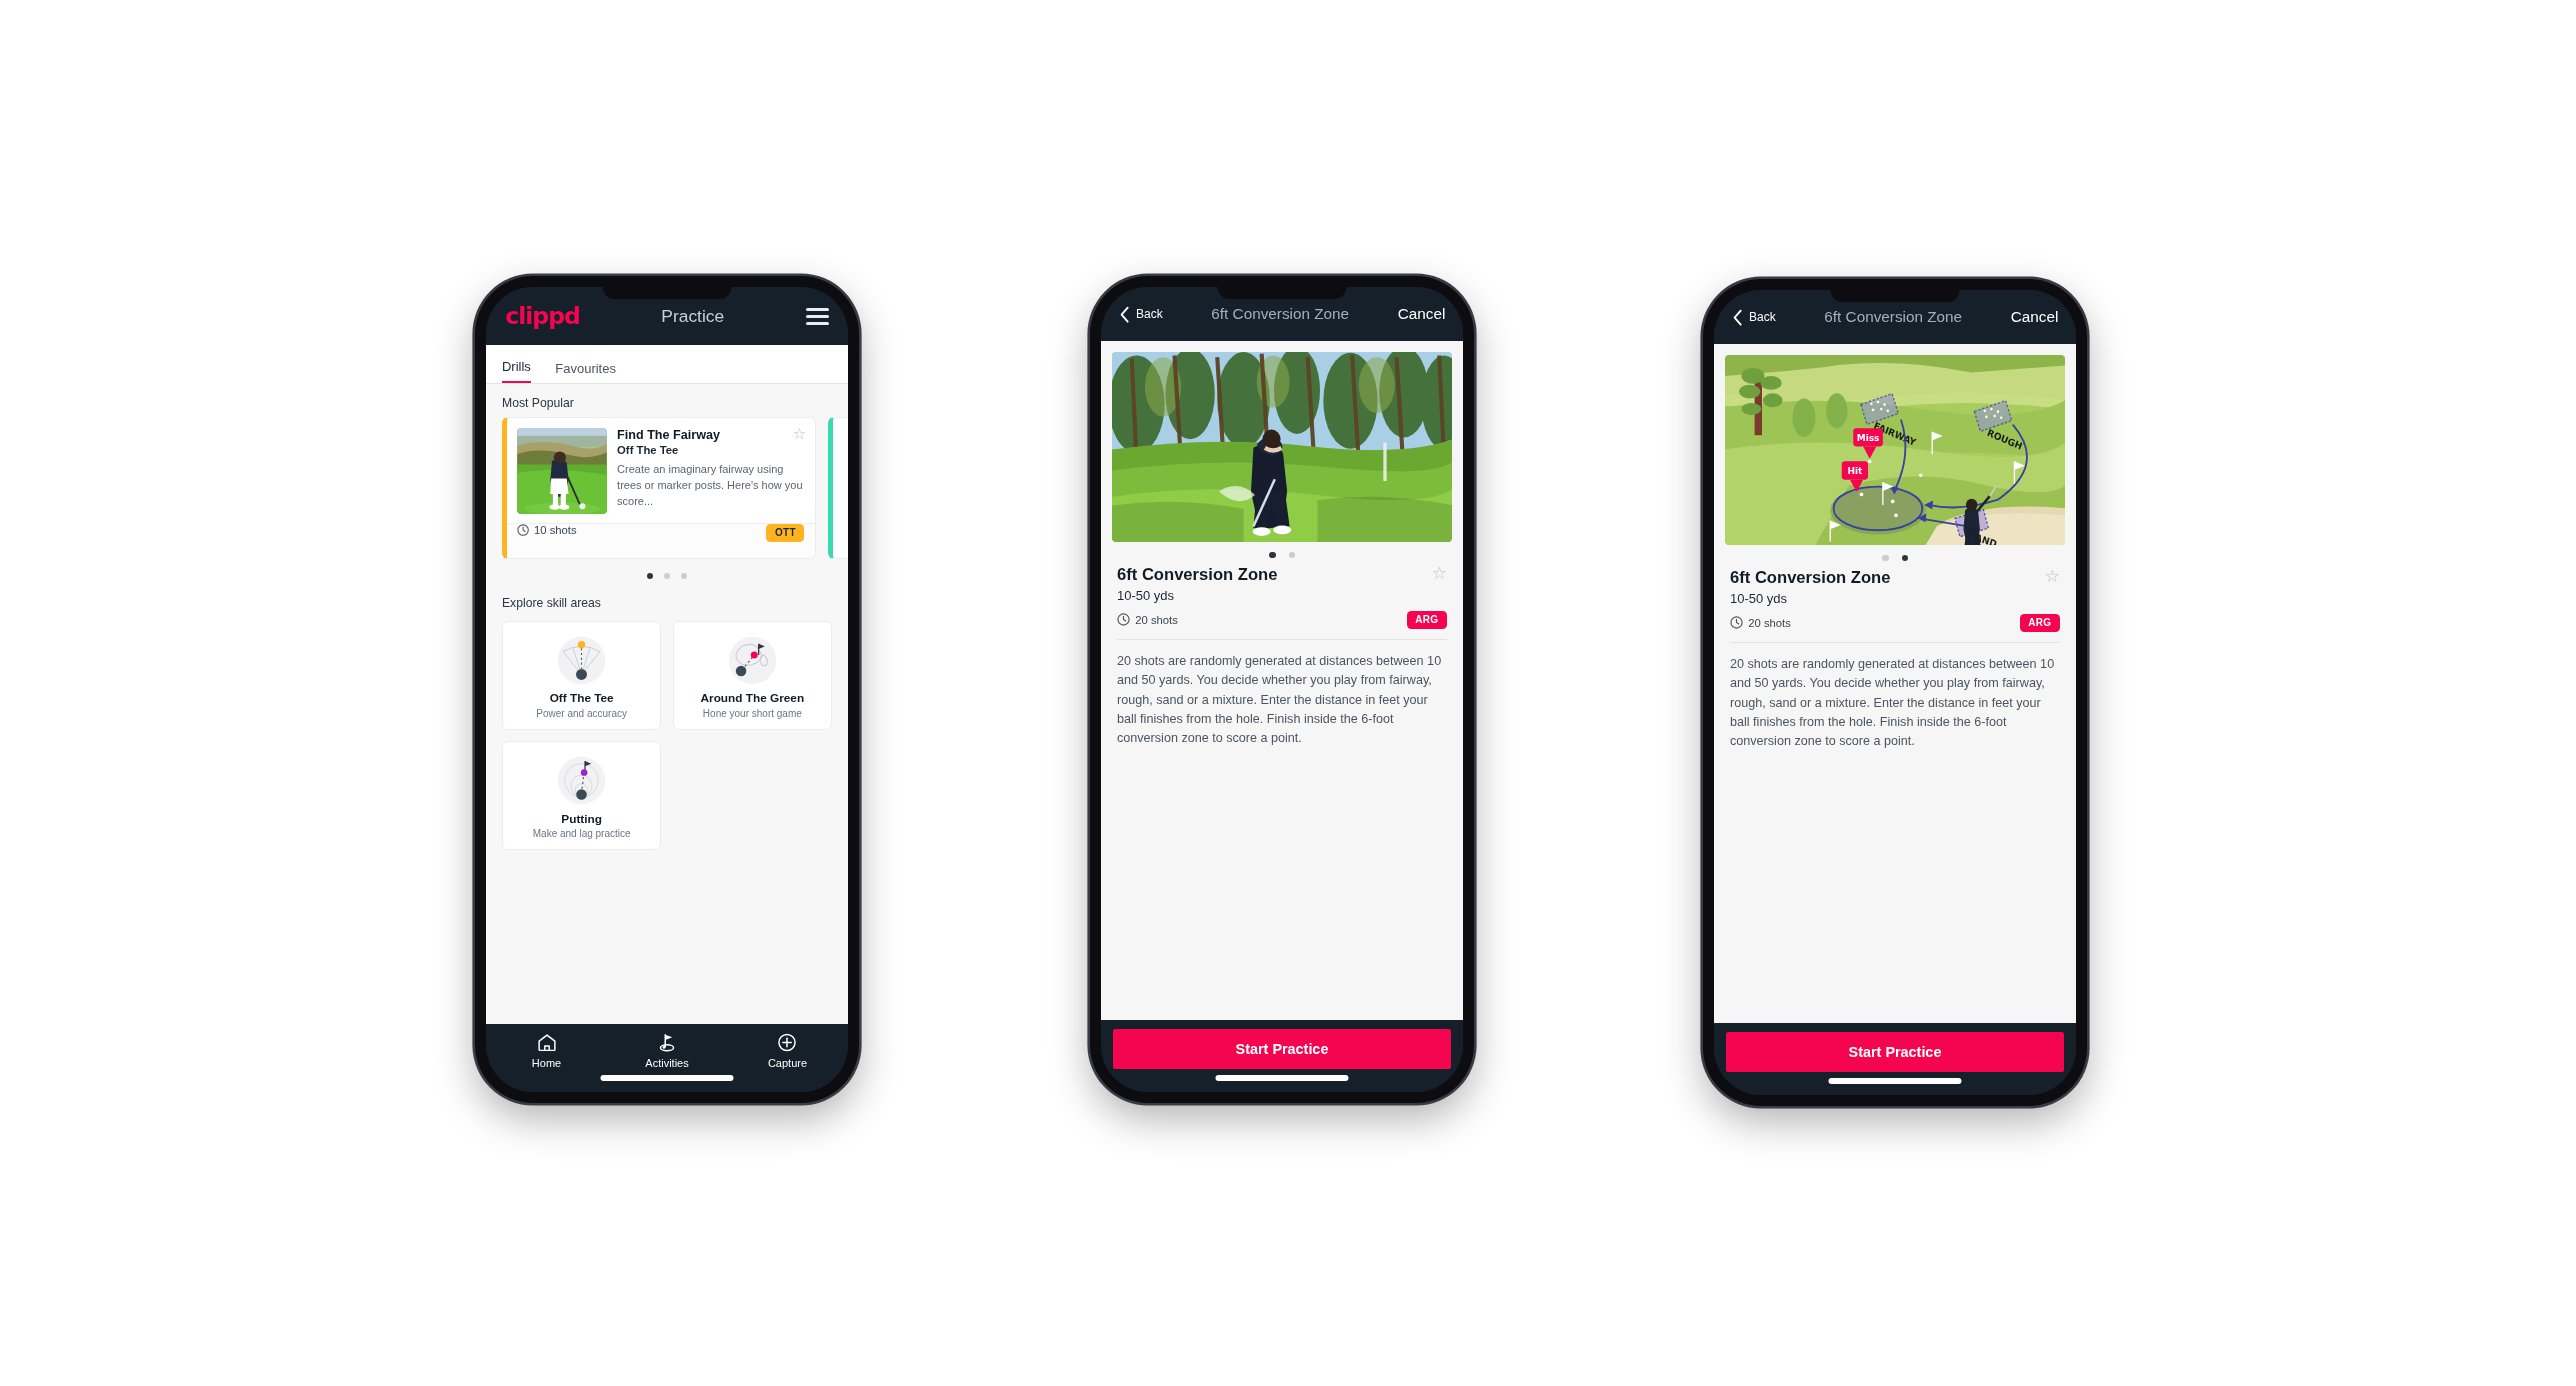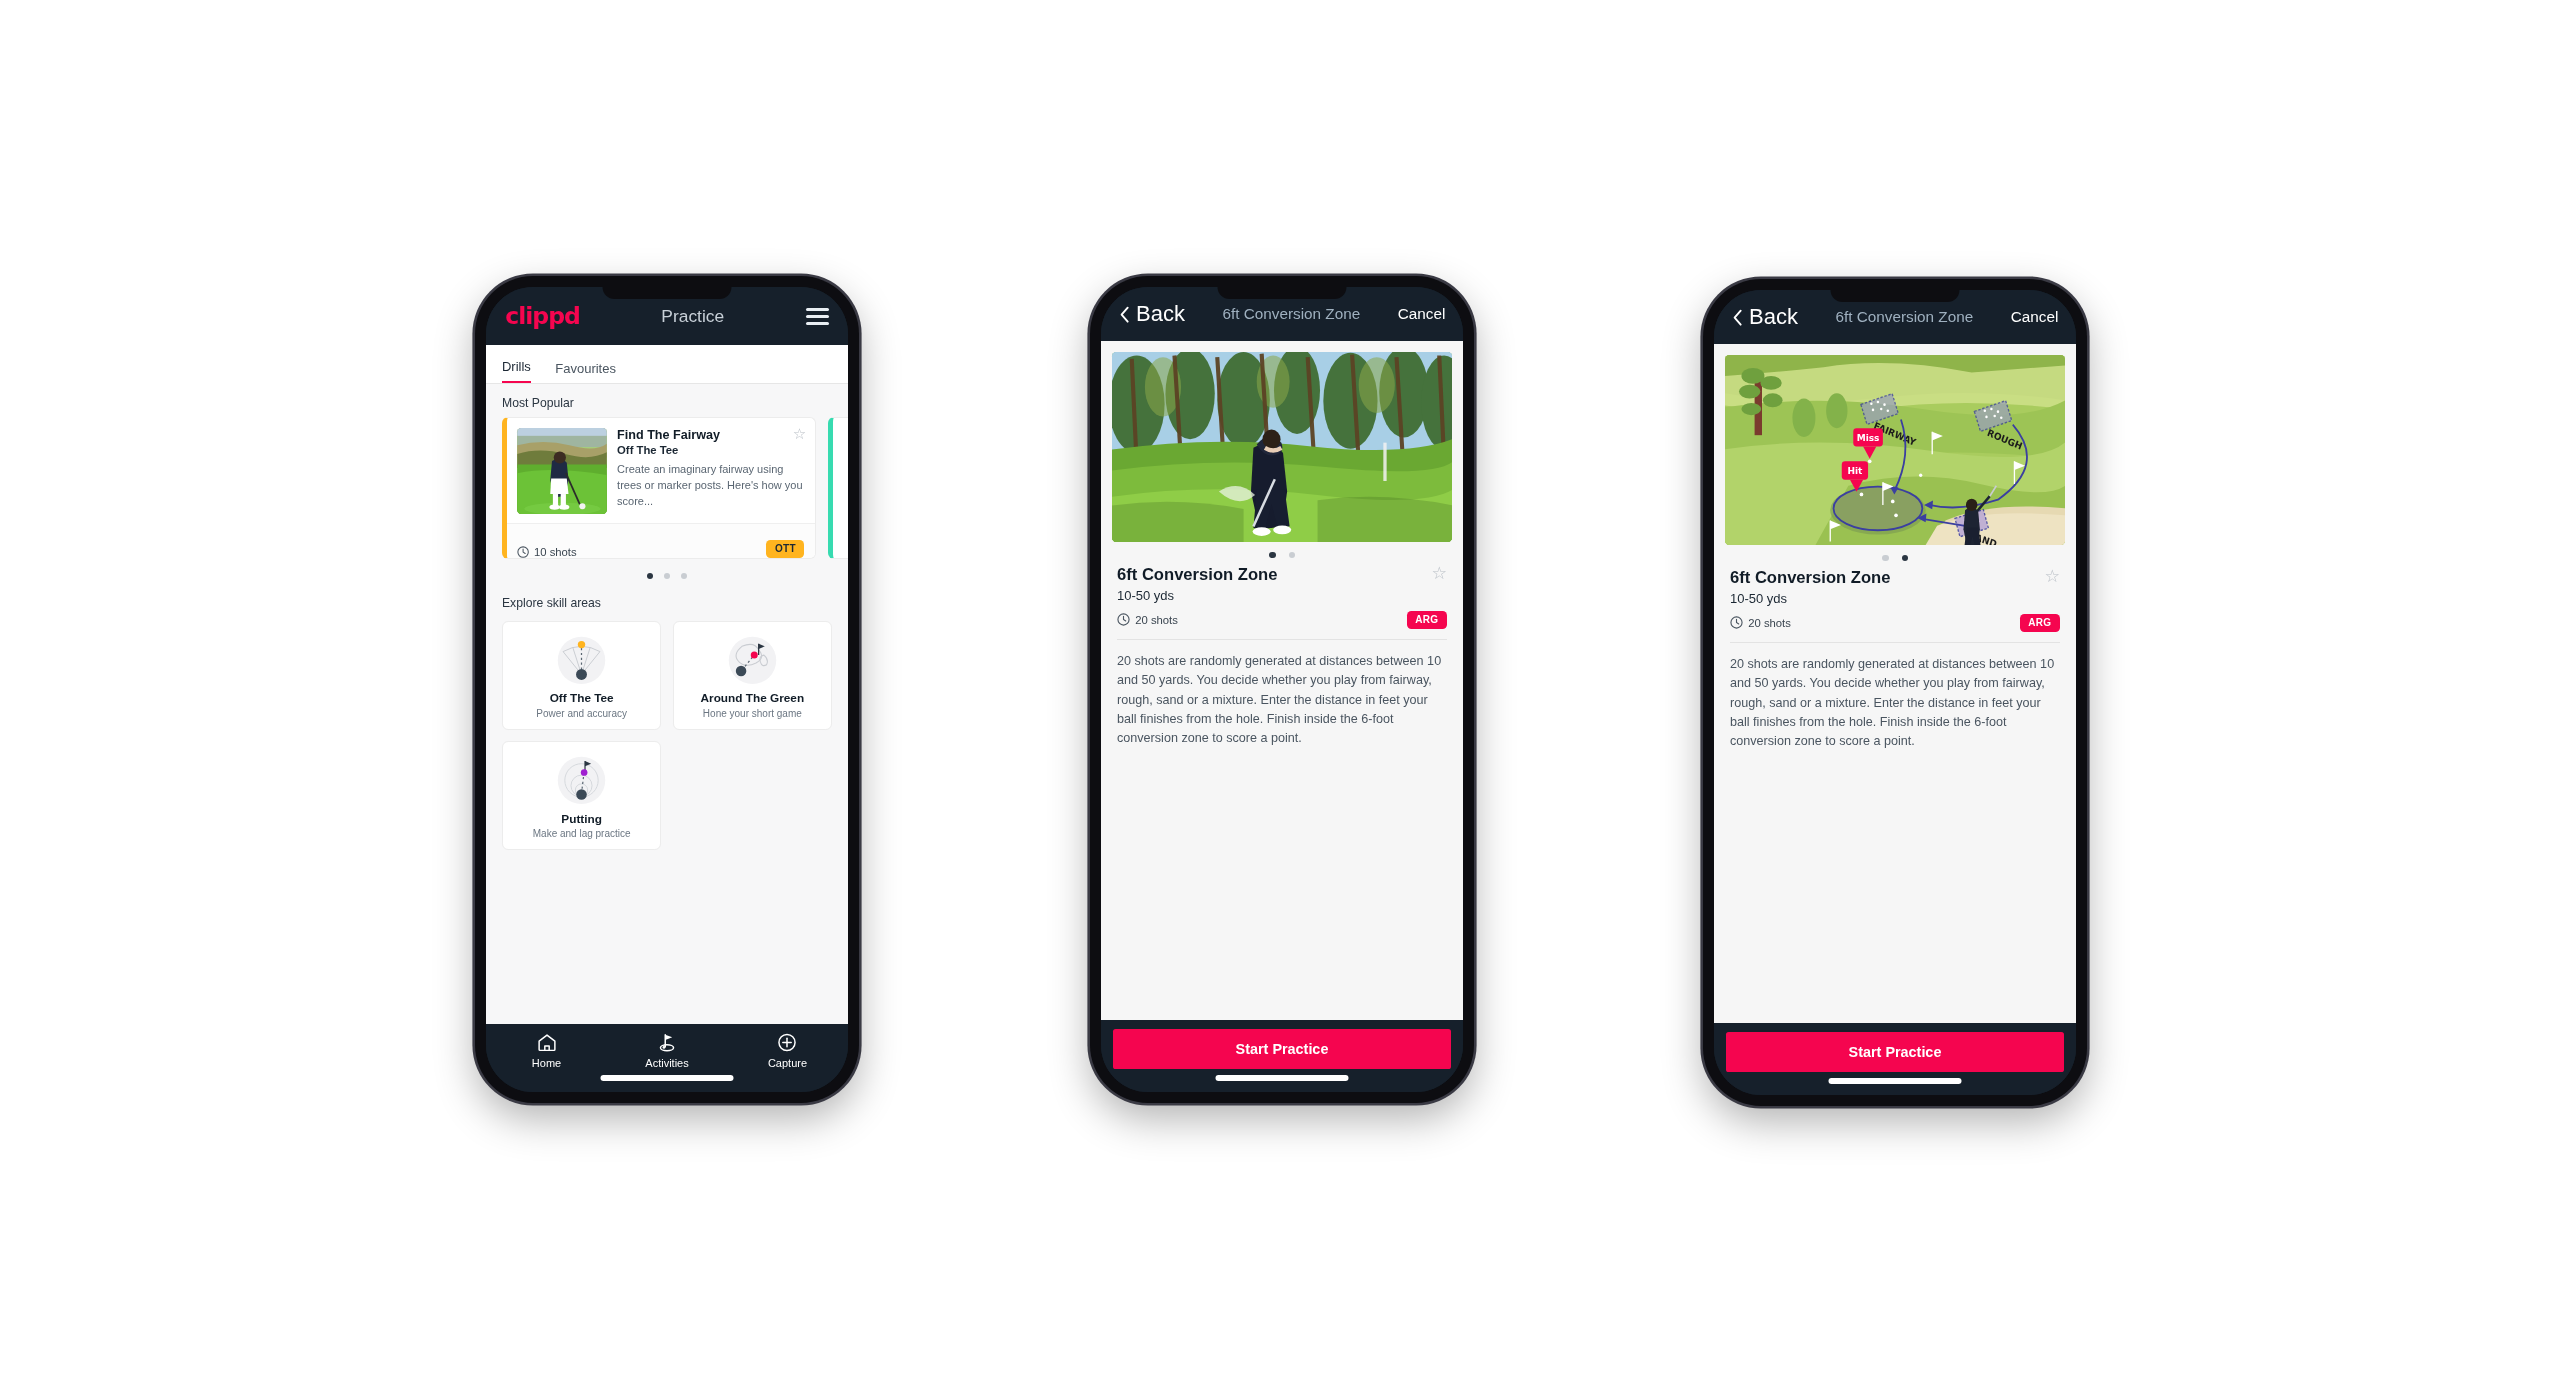--- a/index.html
+++ b/index.html
@@ -88,21 +88,21 @@
   .drill-meta{ flex:1 1 auto; min-width:0; position:relative; }
   .drill-name{ font-size:12.6px; font-weight:700; color:#111c27; }
   .drill-sub{ font-size:11.3px; font-weight:700; color:#1b2733; margin-top:1.7px; }
   .drill-desc{ font-size:11px; color:#5a6672; line-height:1.45; margin-top:6.1px; }
   .star-btn{
     position:absolute; top:-1.7px; right:-1.7px; font-size:15px; color:#b9bfc6; cursor:pointer;
     line-height:1;
   }
   .drill-foot{
     border-top:0.9px solid #efefef; height:35px;
-    display:flex; align-items:flex-end; justify-content:space-between;
+    display:flex; align-items:flex-start; justify-content:space-between;
     padding:0 10.5px 0 9.6px; background:#fcfcfc;
   }
   .shots{ display:flex; align-items:center; gap:5.2px; font-size:11.3px; color:#3a4550; }
   .badge{
     font-size:10px; font-weight:700; letter-spacing:0.3px;
     padding:3.5px 8.7px; border-radius:4.4px; color:#1b2733; background:#FFB41F;
   }
   .badge.arg{ background:#f5054f; color:#ffffff; }
 
   .dots{ display:flex; justify-content:center; gap:11.3px; padding:14px 0 5.2px; }
@@ -127,21 +127,21 @@
     padding-top:7px;
   }
   .navitem{ text-align:center; color:#ffffff; width:75px; cursor:pointer;}
   .navitem .ico{ height:23px; display:flex; align-items:center; justify-content:center; }
   .navitem .lbl{ font-size:11px; margin-top:3.5px; } 
   .detail-phone{ }
   .d-appbar{
     height:54px; flex:0 0 54px; background:#16202b;
     display:flex; align-items:center; justify-content:space-between; padding:0 17.4px;
   }
-  .d-back{ display:flex; align-items:center; gap:6.1px; color:#ffffff; font-size:22px; cursor:pointer;}
+  .d-back{ display:flex; align-items:center; gap:6.1px; color:#ffffff; font-size:12px; cursor:pointer;}
   .d-title{ color:#9fb0bf; font-size:15.3px; }
   .d-cancel{ color:#ffffff; font-size:15.3px; cursor:pointer; }
 
   .d-body{ flex:1 1 auto; background:#f6f6f6; overflow:hidden; display:flex; flex-direction:column; }
   .media-wrap{ padding:10.5px 10.5px 0; }
   .media{
     width:100%; height:190px; border-radius:4.4px; overflow:hidden; position:relative;
     background:#8cc63f;
   }
   .d-dots{ display:flex; justify-content:center; gap:13px; padding:10.5px 0 5.2px; }

